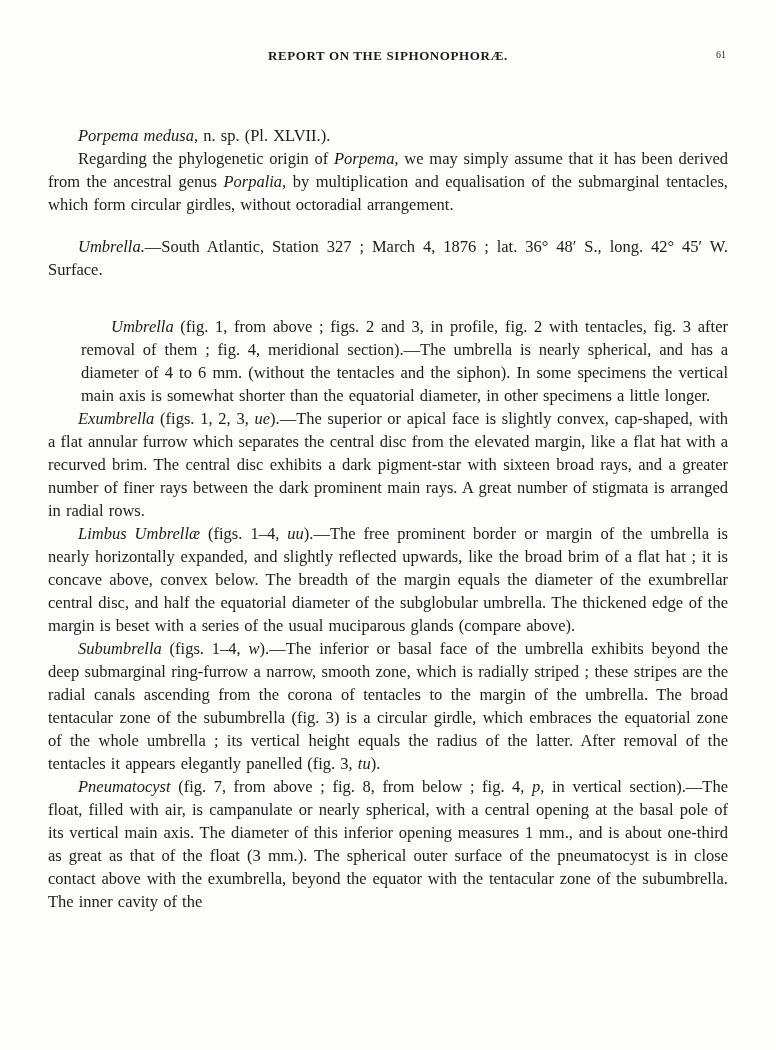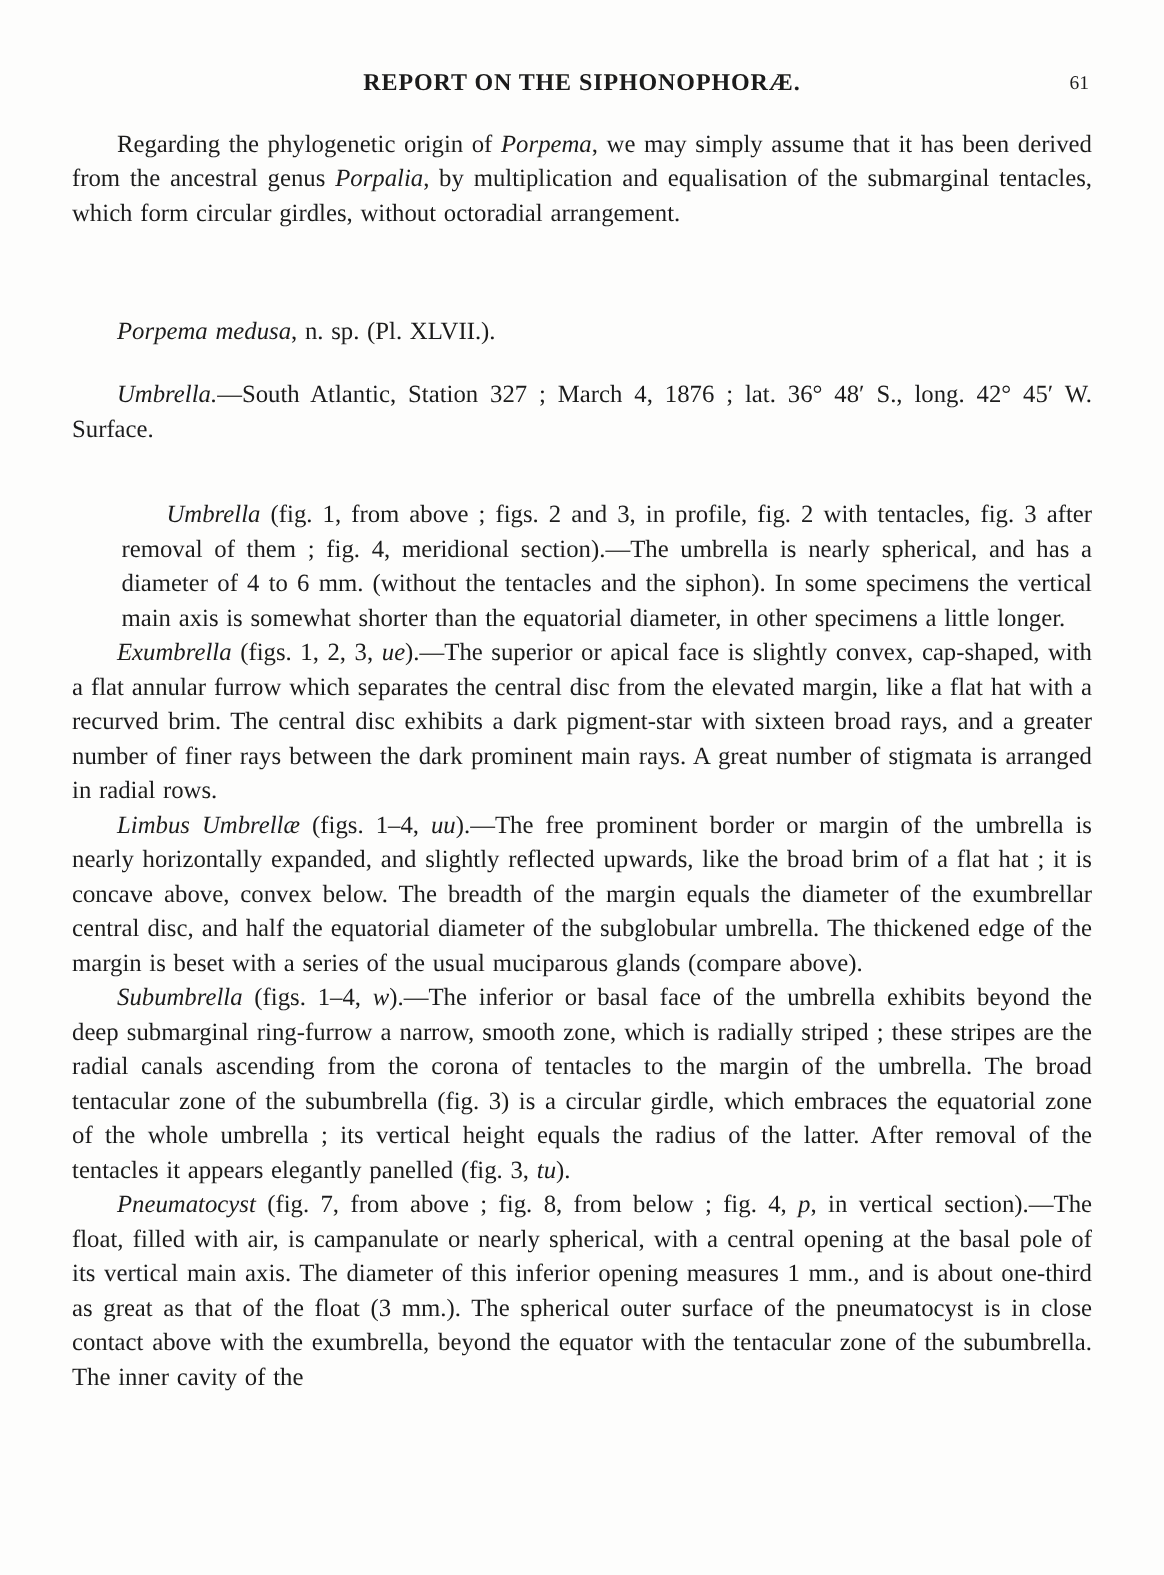--- a/index.html
+++ b/index.html
@@ -21,30 +21,30 @@
     overflow: hidden;
   }
   .running-head {
     position: relative;
     height: 24px;
     margin-bottom: 16px;
   }
   .running-head .title {
     display: block;
     text-align: center;
-    font-size: 16px;
+    font-size: 13px;
     font-weight: bold;
     letter-spacing: 0.6px;
     color: #1b1b1b;
   }
   .running-head .page-number {
     position: absolute;
     right: 2px;
     top: -1px;
-    font-size: 13px;
+    font-size: 10px;
     font-weight: normal;
   }
   .body-text {
     width: 680px;
   }
   .para {
     text-align: justify;
     text-indent: 30px;
     word-spacing: 1px;
     margin: 0;
@@ -60,23 +60,23 @@
 <body>
 
 <div class="page">
 
   <div class="running-head">
     <span class="title">REPORT ON THE SIPHONOPHORÆ.</span>
     <span class="page-number">61</span>
   </div>
 
   <div class="body-text">
+    <p class="para gap-large"><i>Porpema medusa</i><span>, n. sp. (Pl. XLVII.).</span></p>
+
     <p class="para"><span>Regarding the phylogenetic origin of </span><i>Porpema</i><span>, we may simply assume that it has been derived from the ancestral genus </span><i>Porpalia</i><span>, by multiplication and equalisation of the submarginal tentacles, which form circular girdles, without octoradial arrangement.</span></p>
-
-    <p class="para gap-large"><i>Porpema medusa</i><span>, n. sp. (Pl. XLVII.).</span></p>
 
     <p class="para gap-small"><i>Umbrella.</i><span>—South Atlantic, Station 327 ; March 4, 1876 ; lat. 36° 48′ S., long. 42° 45′ W. Surface.</span></p>
 
     <p class="para gap-medium"><i>Umbrella</i><span> (fig. 1, from above ; figs. 2 and 3, in profile, fig. 2 with tentacles, fig. 3 after removal of them ; fig. 4, meridional section).—The umbrella is nearly spherical, and has a diameter of 4 to 6 mm. (without the tentacles and the siphon).  In some specimens the vertical main axis is somewhat shorter than the equatorial diameter, in other specimens a little longer.</span></p>
 
     <p class="para"><i>Exumbrella</i><span> (figs. 1, 2, 3, </span><i>ue</i><span>).—The superior or apical face is slightly convex, cap-shaped, with a flat annular furrow which separates the central disc from the elevated margin, like a flat hat with a recurved brim.  The central disc exhibits a dark pigment-star with sixteen broad rays, and a greater number of finer rays between the dark prominent main rays.  A great number of stigmata is arranged in radial rows.</span></p>
 
     <p class="para"><i>Limbus Umbrellæ</i><span> (figs. 1–4, </span><i>uu</i><span>).—The free prominent border or margin of the umbrella is nearly horizontally expanded, and slightly reflected upwards, like the broad brim of a flat hat ; it is concave above, convex below.  The breadth of the margin equals the diameter of the exumbrellar central disc, and half the equatorial diameter of the subglobular umbrella.  The thickened edge of the margin is beset with a series of the usual muciparous glands (compare above).</span></p>
 
     <p class="para"><i>Subumbrella</i><span> (figs. 1–4, </span><i>w</i><span>).—The inferior or basal face of the umbrella exhibits beyond the deep submarginal ring-furrow a narrow, smooth zone, which is radially striped ; these stripes are the radial canals ascending from the corona of tentacles to the margin of the umbrella.  The broad tentacular zone of the subumbrella (fig. 3) is a circular girdle, which embraces the equatorial zone of the whole umbrella ; its vertical height equals the radius of the latter.  After removal of the tentacles it appears elegantly panelled (fig. 3, </span><i>tu</i><span>).</span></p>

